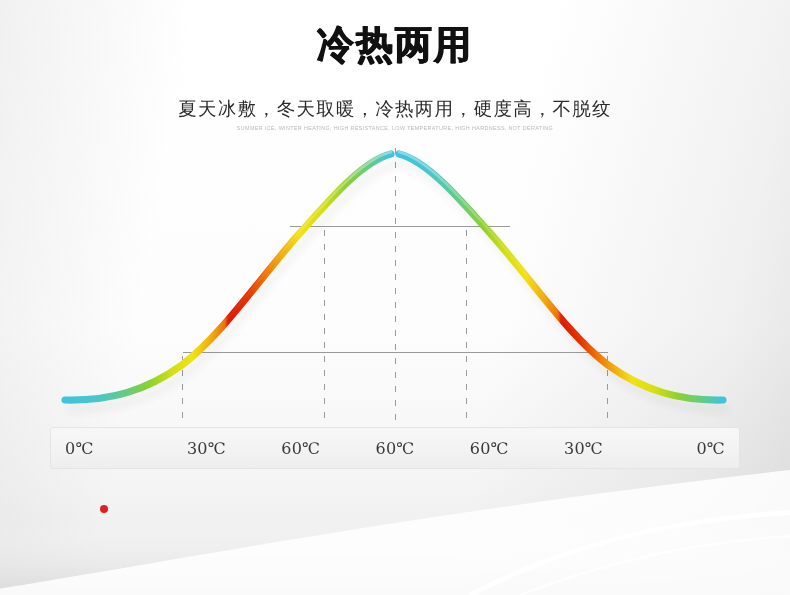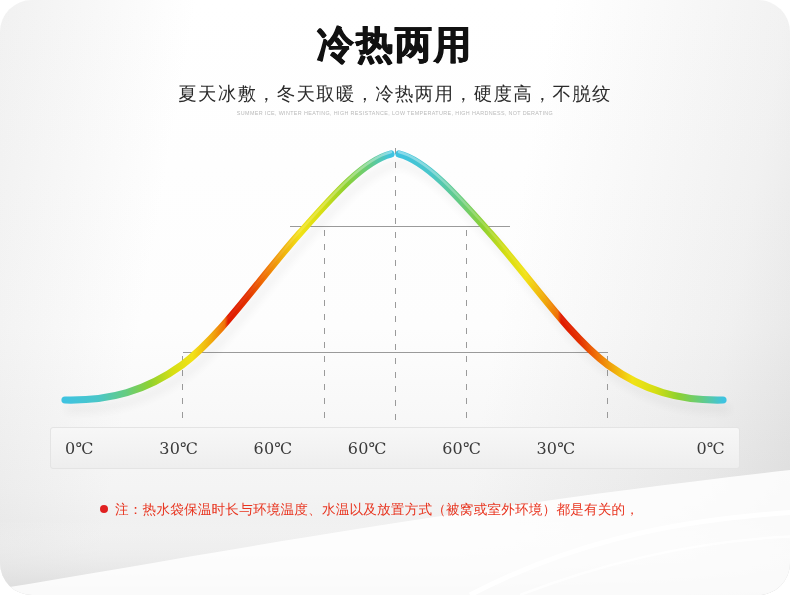--- a/index.html
+++ b/index.html
@@ -16,21 +16,20 @@
 
   #page {
     position: relative;
     width: 790px;
     height: 595px;
     overflow: hidden;
     background:
       linear-gradient(180deg, #ffffff 0%, #fdfdfd 55%, #f4f4f4 82%, #e9e9e9 100%),
       linear-gradient(100deg, #f1f1f1 0%, #ffffff 22%, #ffffff 62%, #f2f2f2 88%, #e6e6e6 100%);
     background-blend-mode: multiply;
-    border-radius: 32px;
   }
 
   
   .bg-deco {
     position: absolute;
     left: 0; top: 0;
     width: 790px; height: 595px;
     pointer-events: none;
   }
 
@@ -46,21 +45,21 @@
     font-family: "DejaVu Sans", sans-serif;
     font-size: 37px;
     font-weight: 900;
     color: #111111;
     letter-spacing: 2px;
     line-height: 46px;
     transform: scaleY(1.06);
     text-shadow: 0.8px 0 0 #111, -0.8px 0 0 #111, 0 0.6px 0 #111;
   }
   .subtitle {
-    margin-top: 14px;
+    margin-top: 29px;
     font-family: "DejaVu Sans", sans-serif;
     font-size: 18.5px;
     color: #2b2b2b;
     letter-spacing: 1.2px;
     line-height: 24px;
   }
   .subtitle-en {
     margin-top: 3px;
     font-family: "Liberation Sans", sans-serif;
     font-size: 5.3px;
@@ -89,21 +88,21 @@
     height: 42px;
     box-sizing: border-box;
     border: 1px solid #e4e4e4;
     border-radius: 3px;
     background: linear-gradient(180deg, #f7f7f7 0%, #f3f3f3 50%, #eeeeee 100%);
     display: flex;
     align-items: center;
   }
   .axis-tick {
     flex: 1 1 0;
-    text-align: left;
+    text-align: center;
     font-family: "DejaVu Serif", "Liberation Serif", serif;
     font-size: 16px;
     color: #3a3a3a;
     letter-spacing: 0.2px;
   }
   .axis-tick.first { text-align: left; padding-left: 14px; }
   .axis-tick.last  { text-align: right; padding-right: 14px; }
 
   
   .footnote {
@@ -236,17 +235,16 @@
     <div class="axis-tick">60℃</div>
     <div class="axis-tick">60℃</div>
     <div class="axis-tick">60℃</div>
     <div class="axis-tick">30℃</div>
     <div class="axis-tick last">0℃</div>
   </div>
 
   <div class="footnote">
     <span class="footnote-dot"></span>
     <div class="footnote-text">
-      <div>注：热水袋保温时长与环境温度、水温以及放置方式（被窝或室外环境）都是有关的，</div>
     </div>
   </div>
 
 </div>
 
 </body></html>

